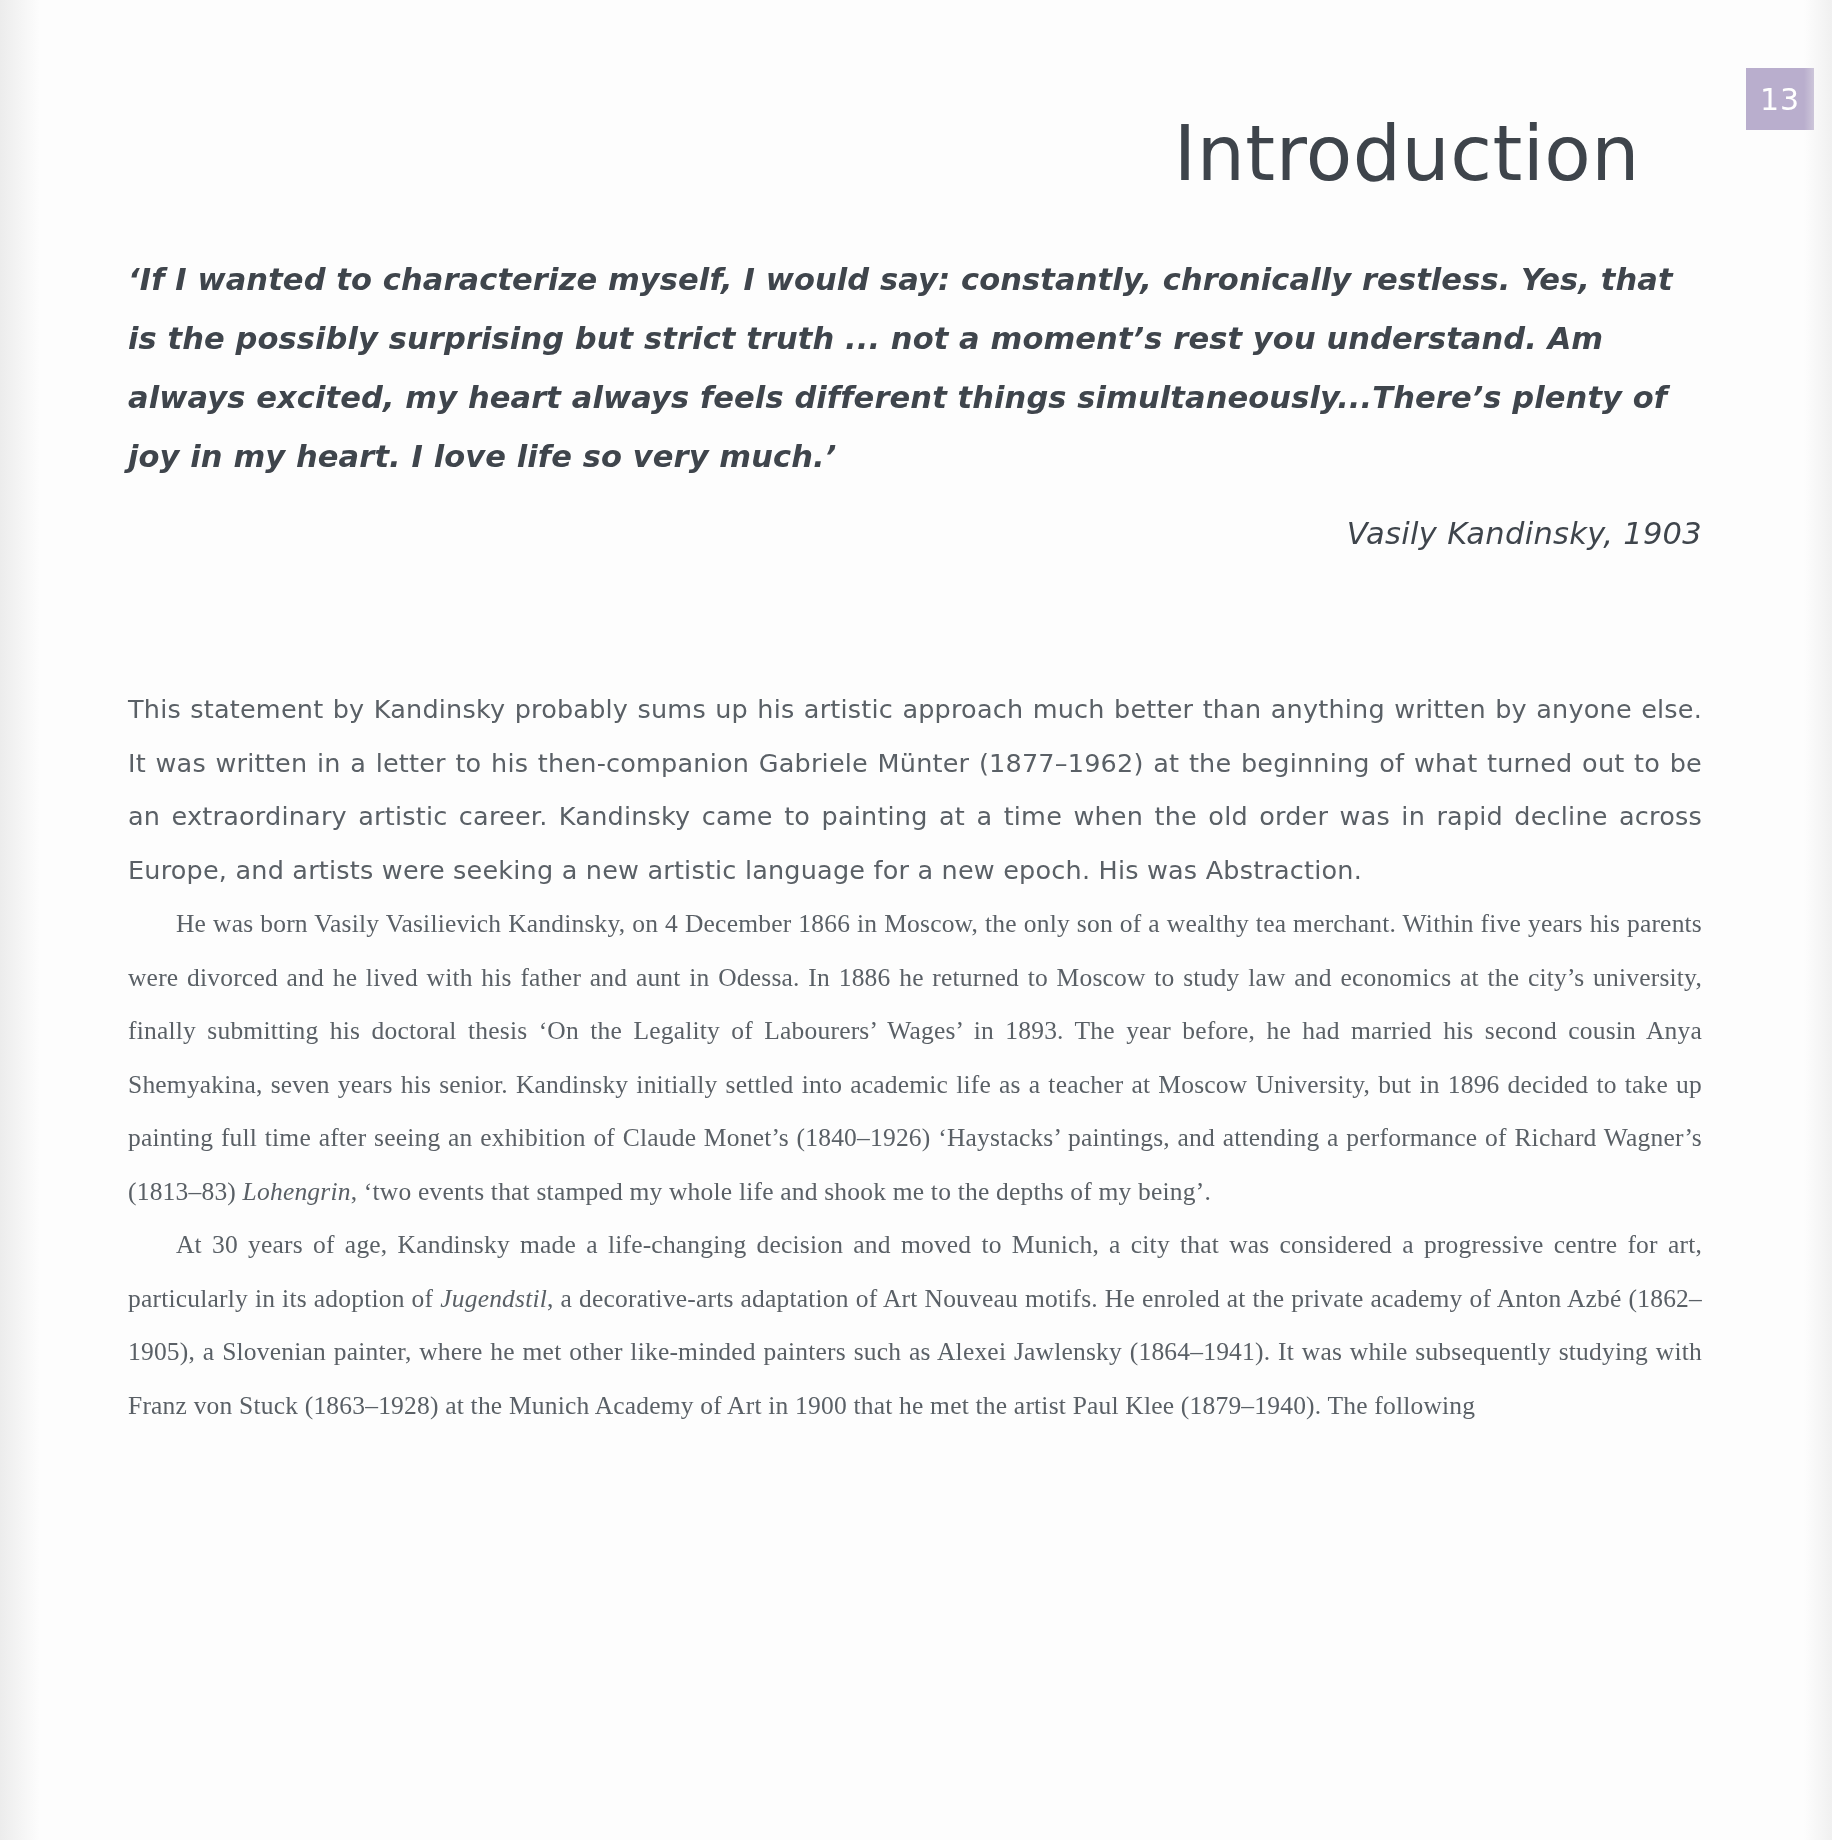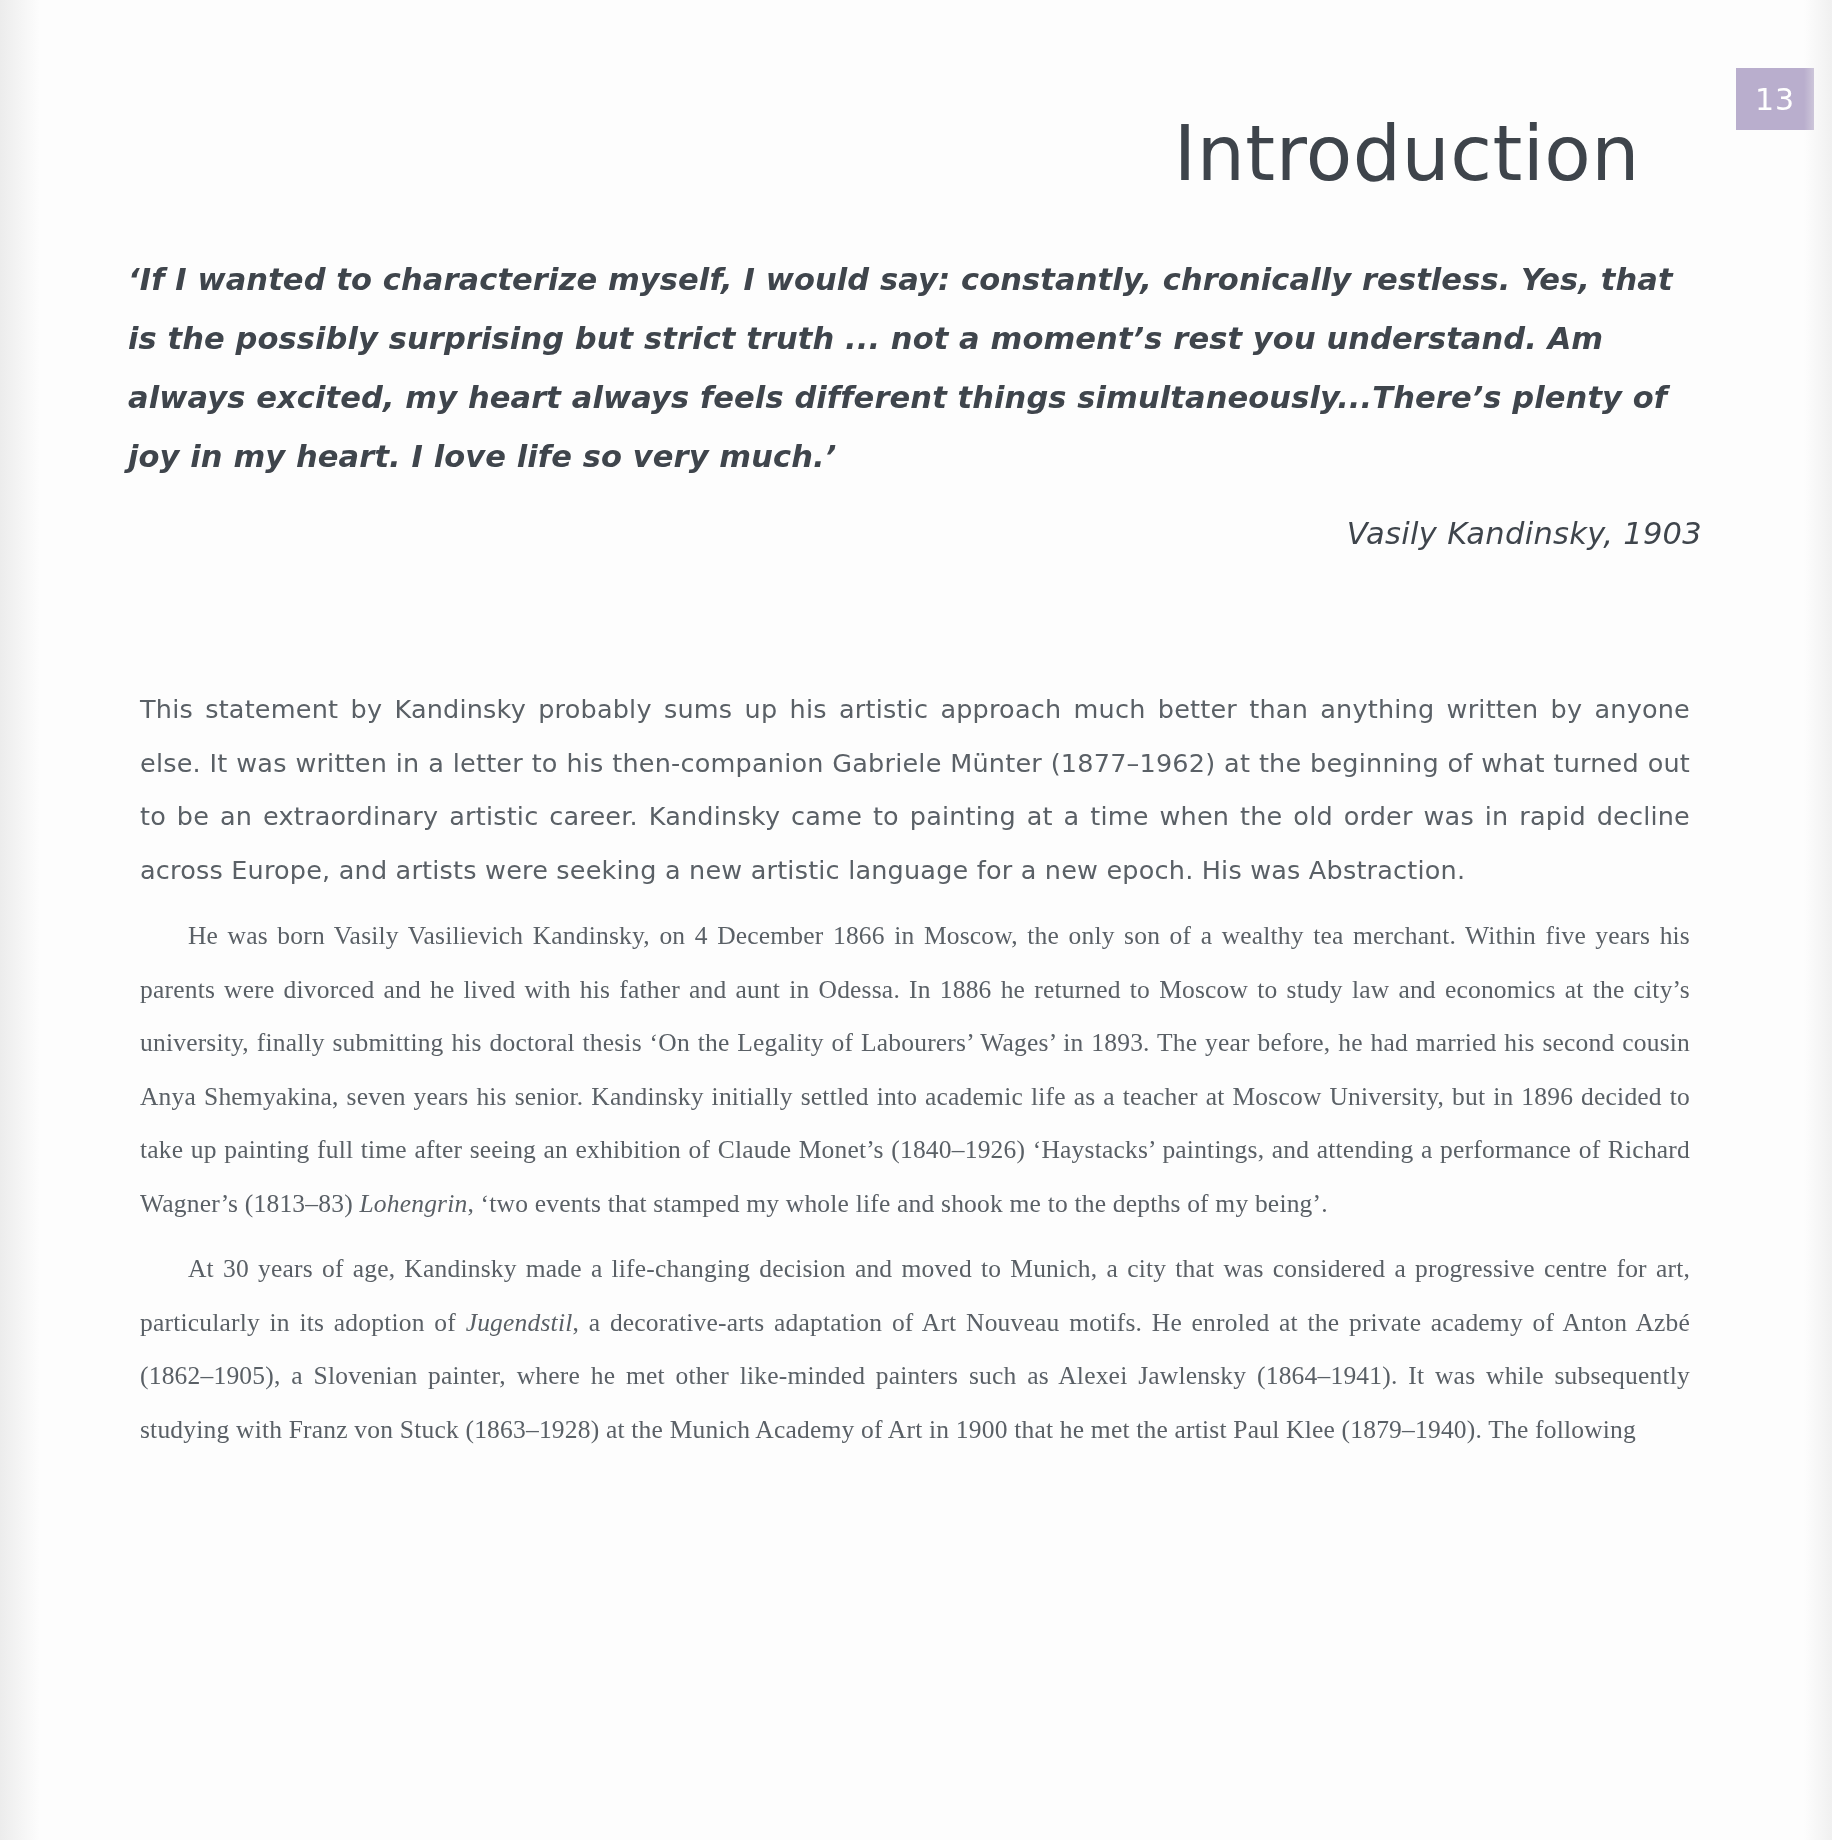--- a/index.html
+++ b/index.html
@@ -35,21 +35,21 @@
     right: 0; top: 0; bottom: 0;
     width: 28px;
     background: linear-gradient(to left, #f0f0f0, rgba(255,255,255,0));
     pointer-events: none;
   }
 
   .page-number-badge {
     position: absolute;
     top: 68px;
     right: 18px;
-    width: 78px;
+    width: 68px;
     height: 62px;
     background: #b9aecd;
     color: #ffffff;
     display: flex;
     align-items: center;
     justify-content: center;
     font-size: 30px;
     letter-spacing: 1px;
     font-family: "DejaVu Sans", sans-serif;
   }
@@ -94,21 +94,21 @@
 
   .body-text {
     margin-top: 132px;
     font-size: 25.5px;
     line-height: 53.5px;
     color: #5a6066;
     text-align: justify;
     letter-spacing: 0.2px;
   }
   .body-text p {
-    margin: 12px;
+    margin: 0;
   }
   .body-text p.indent {
     text-indent: 48px;
     font-family: Liberation Serif, serif;
   }
   .body-text i {
     font-style: italic;
   }
 </style>
 </head>

